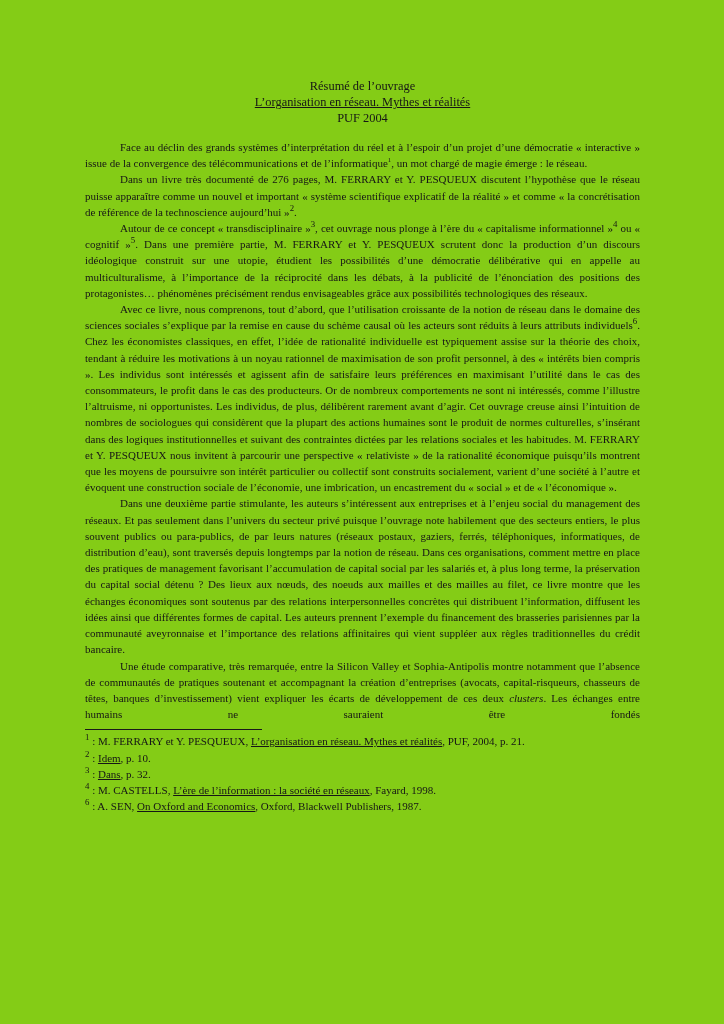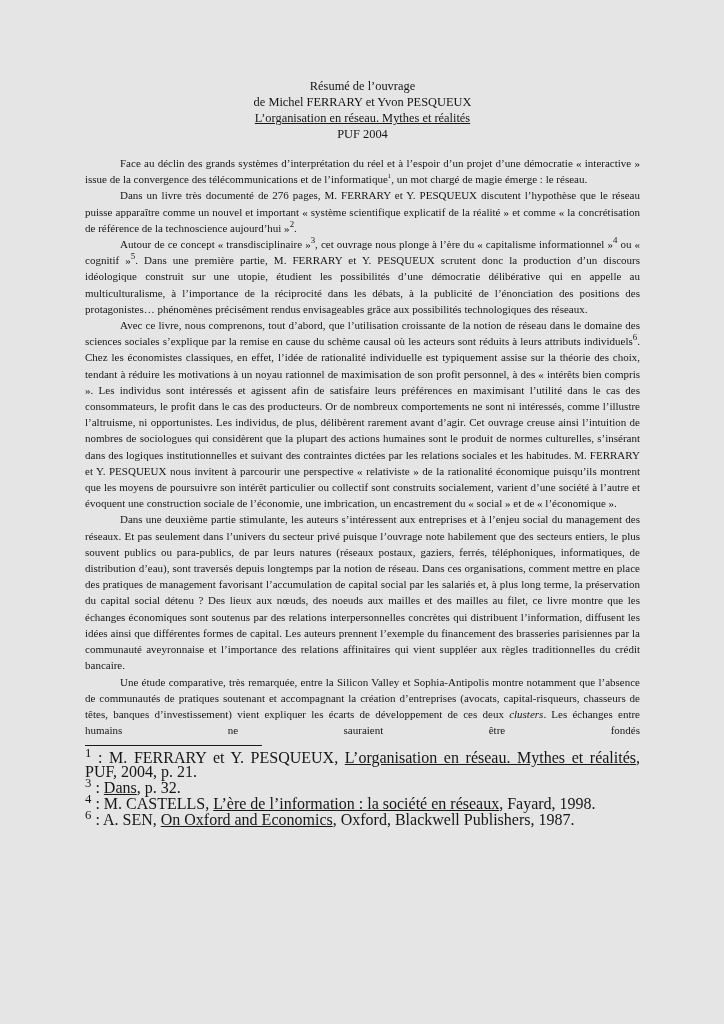--- a/index.html
+++ b/index.html
@@ -6,21 +6,21 @@
     margin: 0;
     padding: 0;
     background: #ffffff;
   }
   .page {
     position: relative;
     width: 724px;
     height: 1024px;
     box-sizing: border-box;
     padding: 78px 84px 0 85px;
-    background: #e5e5e5;
+    background: #84cc16;
     overflow: hidden;
     font-family: "Liberation Serif", "DejaVu Serif", serif;
     color: #161616;
   }
   .title-block {
     text-align: center;
     font-size: 12.4px;
     line-height: 16px;
     margin-bottom: 13px;
   }
@@ -36,21 +36,21 @@
     text-indent: 35px;
   }
   .para.cont { text-align-last: justify; }
   .footnote-sep {
     width: 177px;
     height: 0;
     border-top: 1px solid #1a1a1a;
     margin: 7px 0 5px 0;
   }
   .footnotes {
-    font-size: 16px;
+    font-size: 11px;
     line-height: 13.2px;
     text-align: justify;
     font-family: Liberation Serif, serif;
   }
   .footnote { margin: 0 0 3px 0; }
   .seg-n { }
   .seg-sup {
     font-size: 0.8em;
     vertical-align: super;
     line-height: 0;
@@ -63,36 +63,36 @@
   .seg-u { text-decoration: underline; }
   .seg-i { font-style: italic; }
 </style>
 </head>
 <body>
 
 <div class="page">
 
   <div class="title-block">
     <div class="title-line">Résumé de l’ouvrage</div>
-    <div class="title-line">de Michel FERRARY et Yvon PESQUEUX</div>
     <div class="title-line u-line">L’organisation en réseau. Mythes et réalités</div>
     <div class="title-line">PUF 2004</div>
   </div>
 
   <div class="body-text">
     <p class="para"><span class="seg-n">Face au déclin des grands systèmes d’interprétation du réel et à l’espoir d’un projet d’une démocratie « interactive » issue de la convergence des télécommunications et de l’informatique</span><span class="seg-supsm">1</span><span class="seg-n">, un mot chargé de magie émerge : le réseau.</span></p>
     <p class="para"><span class="seg-n">Dans un livre très documenté de 276 pages, M. FERRARY et Y. PESQUEUX discutent l’hypothèse que le réseau puisse apparaître comme un nouvel et important « système scientifique explicatif de la réalité » et comme « la concrétisation de référence de la technoscience aujourd’hui »</span><span class="seg-sup">2</span><span class="seg-n">.</span></p>
     <p class="para"><span class="seg-n">Autour de ce concept « transdisciplinaire »</span><span class="seg-sup">3</span><span class="seg-n">, cet ouvrage nous plonge à l’ère du « capitalisme informationnel »</span><span class="seg-sup">4</span><span class="seg-n"> ou « cognitif »</span><span class="seg-sup">5</span><span class="seg-n">. Dans une première partie, M. FERRARY et Y. PESQUEUX scrutent donc la production d’un discours idéologique construit sur une utopie, étudient les possibilités d’une démocratie délibérative qui en appelle au multiculturalisme, à l’importance de la réciprocité dans les débats, à la publicité de l’énonciation des positions des protagonistes… phénomènes précisément rendus envisageables grâce aux possibilités technologiques des réseaux.</span></p>
     <p class="para"><span class="seg-n">Avec ce livre, nous comprenons, tout d’abord, que l’utilisation croissante de la notion de réseau dans le domaine des sciences sociales s’explique par la remise en cause du schème causal où les acteurs sont réduits à leurs attributs individuels</span><span class="seg-sup">6</span><span class="seg-n">. Chez les économistes classiques, en effet, l’idée de rationalité individuelle est typiquement assise sur la théorie des choix, tendant à réduire les motivations à un noyau rationnel de maximisation de son profit personnel, à des « intérêts bien compris ». Les individus sont intéressés et agissent afin de satisfaire leurs préférences en maximisant l’utilité dans le cas des consommateurs, le profit dans le cas des producteurs. Or de nombreux comportements ne sont ni intéressés, comme l’illustre l’altruisme, ni opportunistes. Les individus, de plus, délibèrent rarement avant d’agir. Cet ouvrage creuse ainsi l’intuition de nombres de sociologues qui considèrent que la plupart des actions humaines sont le produit de normes culturelles, s’insérant dans des logiques institutionnelles et suivant des contraintes dictées par les relations sociales et les habitudes. M. FERRARY et Y. PESQUEUX nous invitent à parcourir une perspective « relativiste » de la rationalité économique puisqu’ils montrent que les moyens de poursuivre son intérêt particulier ou collectif sont construits socialement, varient d’une société à l’autre et évoquent une construction sociale de l’économie, une imbrication, un encastrement du « social » et de « l’économique ».</span></p>
     <p class="para"><span class="seg-n">Dans une deuxième partie stimulante, les auteurs s’intéressent aux entreprises et à l’enjeu social du management des réseaux. Et pas seulement dans l’univers du secteur privé puisque l’ouvrage note habilement que des secteurs entiers, le plus souvent publics ou para-publics, de par leurs natures (réseaux postaux, gaziers, ferrés, téléphoniques, informatiques, de distribution d’eau), sont traversés depuis longtemps par la notion de réseau. Dans ces organisations, comment mettre en place des pratiques de management favorisant l’accumulation de capital social par les salariés et, à plus long terme, la préservation du capital social détenu ? Des lieux aux nœuds, des noeuds aux mailles et des mailles au filet, ce livre montre que les échanges économiques sont soutenus par des relations interpersonnelles concrètes qui distribuent l’information, diffusent les idées ainsi que différentes formes de capital. Les auteurs prennent l’exemple du financement des brasseries parisiennes par la communauté aveyronnaise et l’importance des relations affinitaires qui vient suppléer aux règles traditionnelles du crédit bancaire.</span></p>
     <p class="para cont"><span class="seg-n">Une étude comparative, très remarquée, entre la Silicon Valley et Sophia-Antipolis montre notamment que l’absence de communautés de pratiques soutenant et accompagnant la création d’entreprises (avocats, capital-risqueurs, chasseurs de têtes, banques d’investissement) vient expliquer les écarts de développement de ces deux </span><span class="seg-i">clusters</span><span class="seg-n">. Les échanges entre humains ne sauraient être fondés</span></p>
   </div>
 
   <div class="footnote-sep"></div>
 
   <div class="footnotes">
     <p class="footnote"><span class="seg-sup">1</span><span class="seg-n"> : M. FERRARY et Y. PESQUEUX, </span><span class="seg-u">L’organisation en réseau. Mythes et réalités</span><span class="seg-n">, PUF, 2004, p. 21.</span></p>
+    <p class="footnote"><span class="seg-sup">2</span><span class="seg-n"> : </span><span class="seg-u">Idem</span><span class="seg-n">, p. 10.</span></p>
     <p class="footnote"><span class="seg-sup">3</span><span class="seg-n"> : </span><span class="seg-u">Dans</span><span class="seg-n">, p. 32.</span></p>
     <p class="footnote"><span class="seg-sup">4</span><span class="seg-n"> : M. CASTELLS, </span><span class="seg-u">L’ère de l’information : la société en réseaux</span><span class="seg-n">, Fayard, 1998.</span></p>
     <p class="footnote"><span class="seg-sup">6</span><span class="seg-n"> : A. SEN, </span><span class="seg-u">On Oxford and Economics</span><span class="seg-n">, Oxford, Blackwell Publishers, 1987.</span></p>
   </div>
 
 </div>
 
 </body></html>

